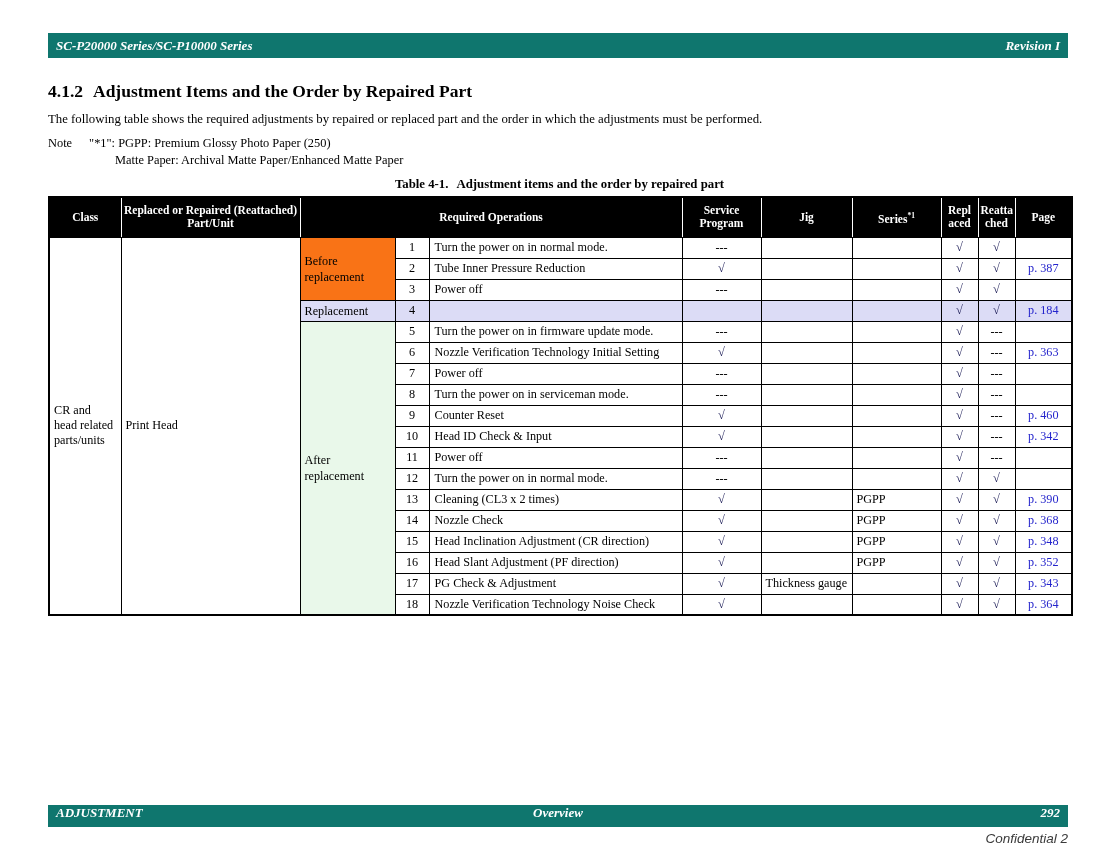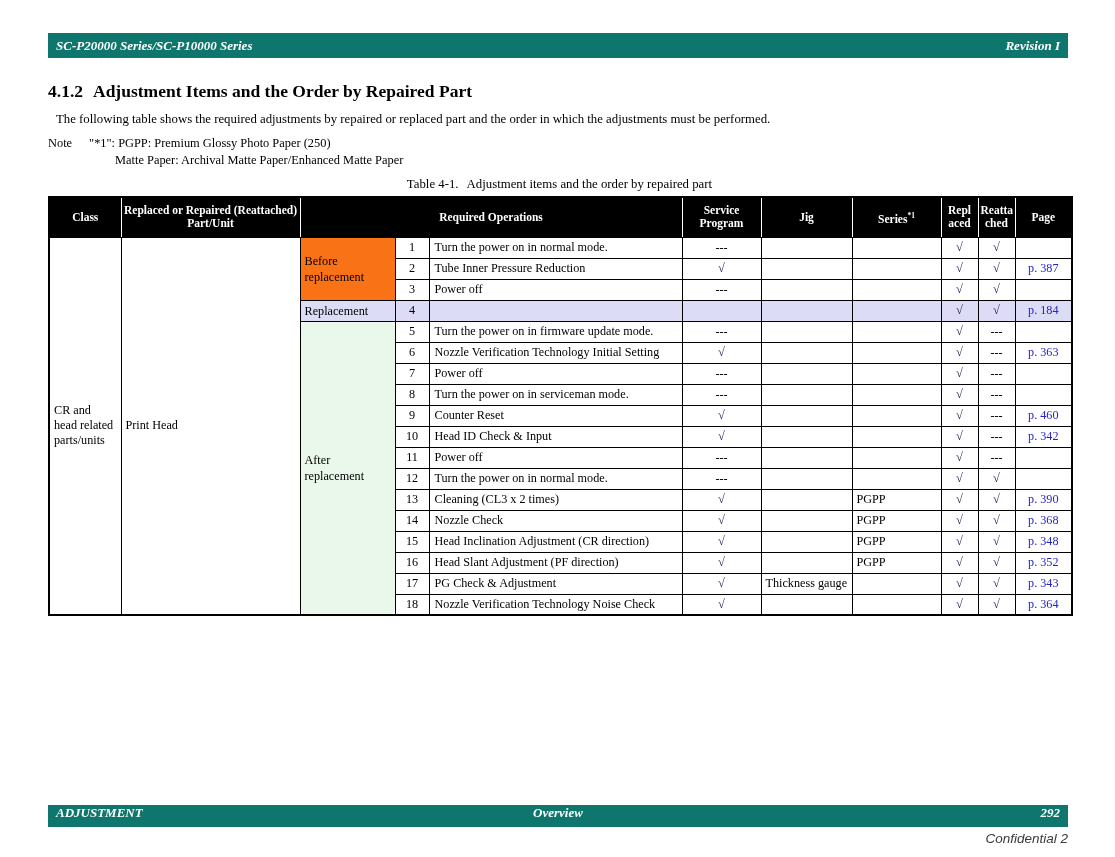--- a/index.html
+++ b/index.html
@@ -14,45 +14,45 @@
   #bottom-bar .fleft { flex:1; text-align:left; }
   #bottom-bar .fcenter { flex:1; text-align:center; }
   #bottom-bar .fright { flex:1; text-align:right; }
 
   #confidential { position:absolute; top:831px; right:47px; font-family:"Liberation Sans", sans-serif;
                   font-style:italic; font-size:13.5px; color:#3a3a3a; }
 
   #section-heading { position:absolute; left:48px; top:81px; font-size:17.5px; font-weight:bold; }
   #section-heading .hnum { margin-right:10px; }
 
-  #intro { position:absolute; left:56px; top:112px; font-size:12.8px; }
+  #intro { position:absolute; left:48px; top:112px; font-size:12.8px; }
 
   #note { position:absolute; left:48px; top:135px; font-size:12.4px; line-height:17px; }
   #note .note-label { margin-right:17px; }
   #note .note-line2 { margin-left:67px; }
 
   #table-title { position:absolute; left:48px; top:177px; width:1023px; text-align:center;
-                 font-size:12.8px; font-weight:normal; }
+                 font-size:12.8px; font-weight:bold; }
   #table-title .tlabel { margin-right:8px; }
 
   table { position:absolute; left:48px; top:196px; border-collapse:collapse;
           table-layout:fixed; width:1023px; border:2px solid #000; }
   th { background:#000; color:#fff; font-weight:bold; font-size:11.5px;
        border:1px solid #fff; border-bottom:1px solid #000; text-align:center;
        vertical-align:middle; height:40px; padding:1px 2px; white-space:pre-line; line-height:13px; }
   th sup { font-size:7.5px; vertical-align:super; }
   td { border:1px solid #000; font-size:12.2px; height:21px; padding:0 4px;
        vertical-align:middle; overflow:hidden; white-space:nowrap; }
   td.op { padding-left:5px; }
   td.num, td.center { text-align:center; padding:0 1px; }
   .class-cell, .part-cell { white-space:pre-line; line-height:15px; padding-left:4px; }
   .phase-cell { white-space:pre-line; line-height:16px; padding-left:4px; }
   .before { background:#f97316; }
   .repl   { background:#dcdcf6; }
-  .after  { background:#e9f8ea;border-radius:8px; }
+  .after  { background:#e9f8ea; }
   tr.hl td { background:#dcdcf6; }
   .check { color:#26265e; font-size:12.5px; }
   .page-link { color:#2424cc; text-align:center; }
 </style>
 </head>
 <body>
 
 <div id="top-bar" class="bar">
   <span>SC-P20000 Series/SC-P10000 Series</span>
   <span>Revision I</span>

